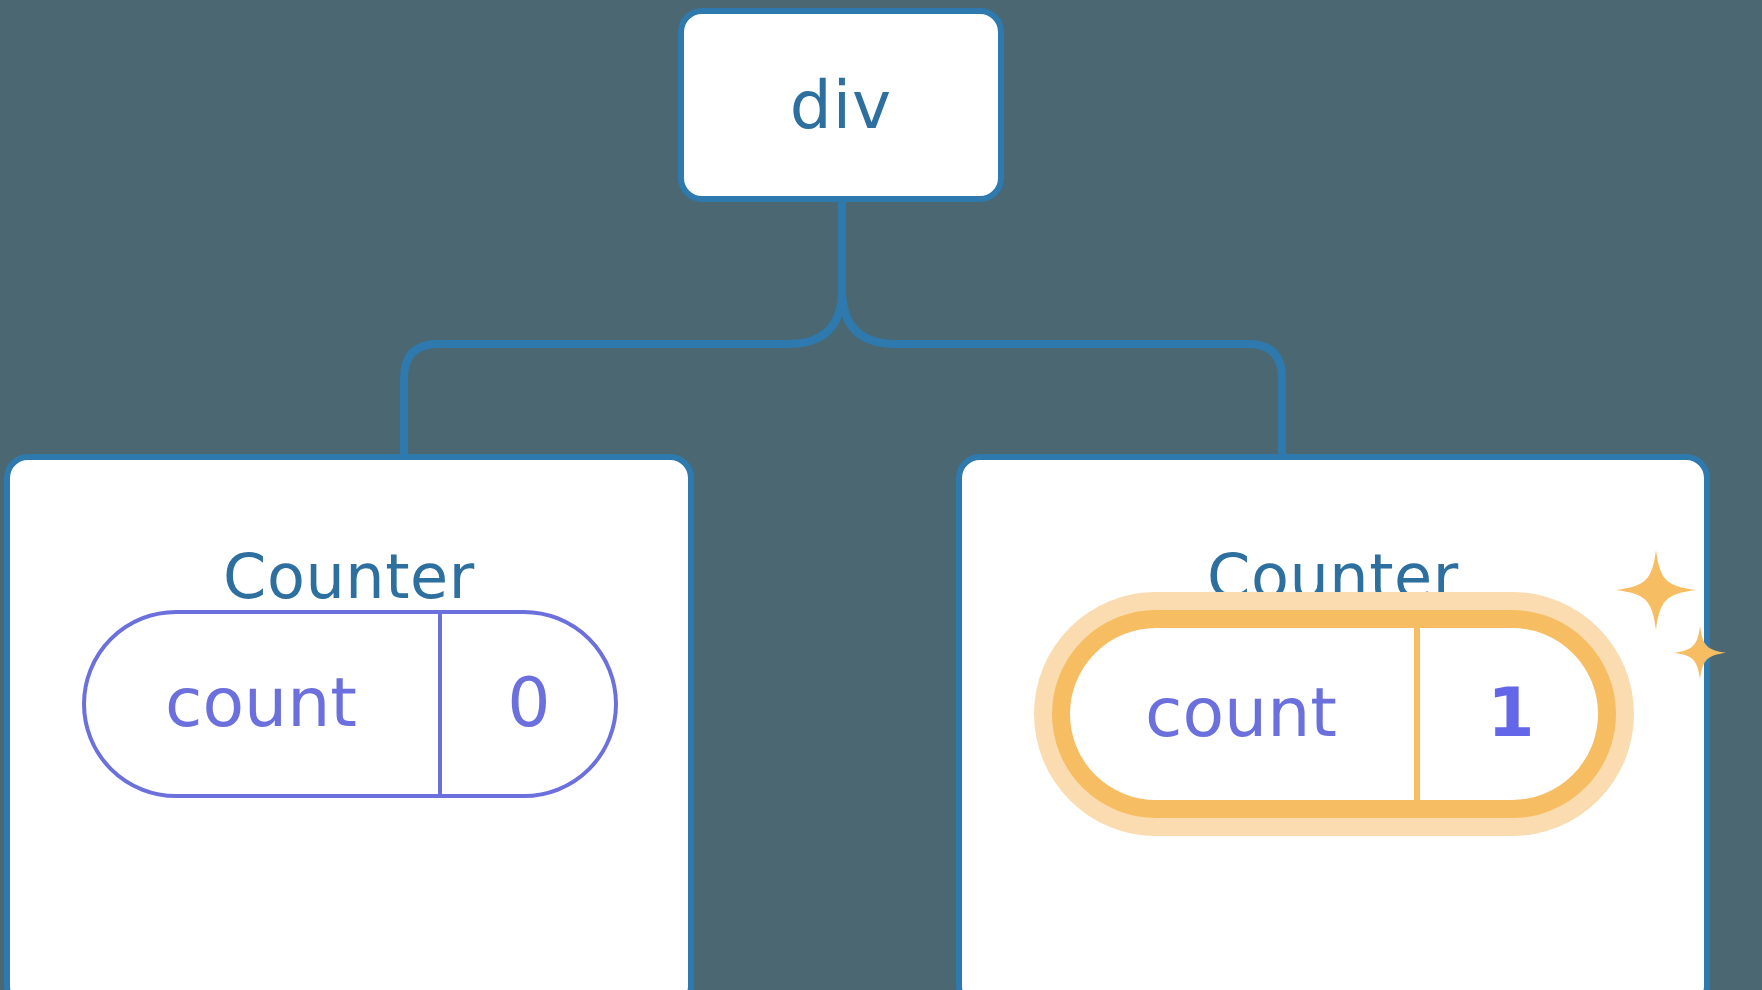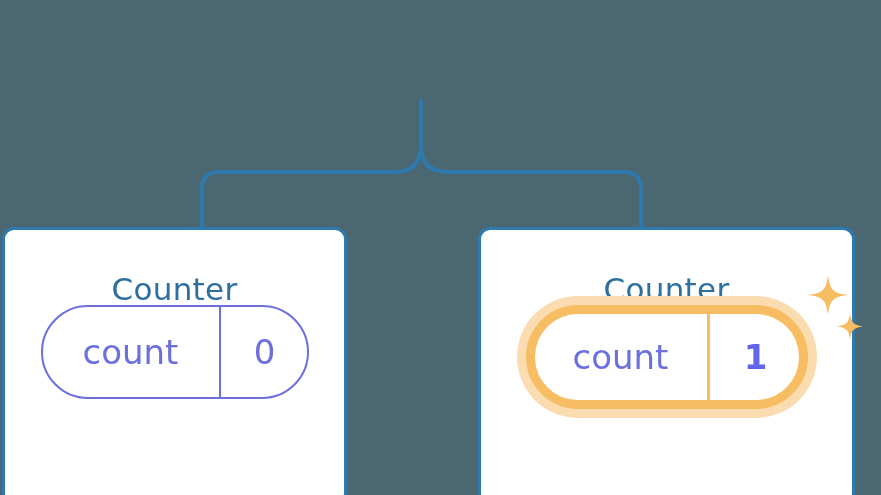--- a/index.html
+++ b/index.html
@@ -172,20 +172,23 @@
              L 219 172
              Q 202 172 202 189
              L 202 227" fill="none" stroke="#2e79ad" stroke-width="4" stroke-linecap="round"></path>
     <path d="M 421 101 L 421 145
              Q 421 172 448 172
              L 624 172
              Q 641 172 641 189
              L 641 227" fill="none" stroke="#2e79ad" stroke-width="4" stroke-linecap="round"></path>
   </svg>
 
+  <div class="node node-root">
+    <span class="node-label-root">div</span>
+  </div>
 
   <div class="node node-child left">
     <span class="node-title">Counter</span>
 
     <div class="pill-wrap">
       <div class="pill pill-plain">
         <span class="pill-key">count</span>
         <span class="pill-val">0</span>
       </div>
     </div>

